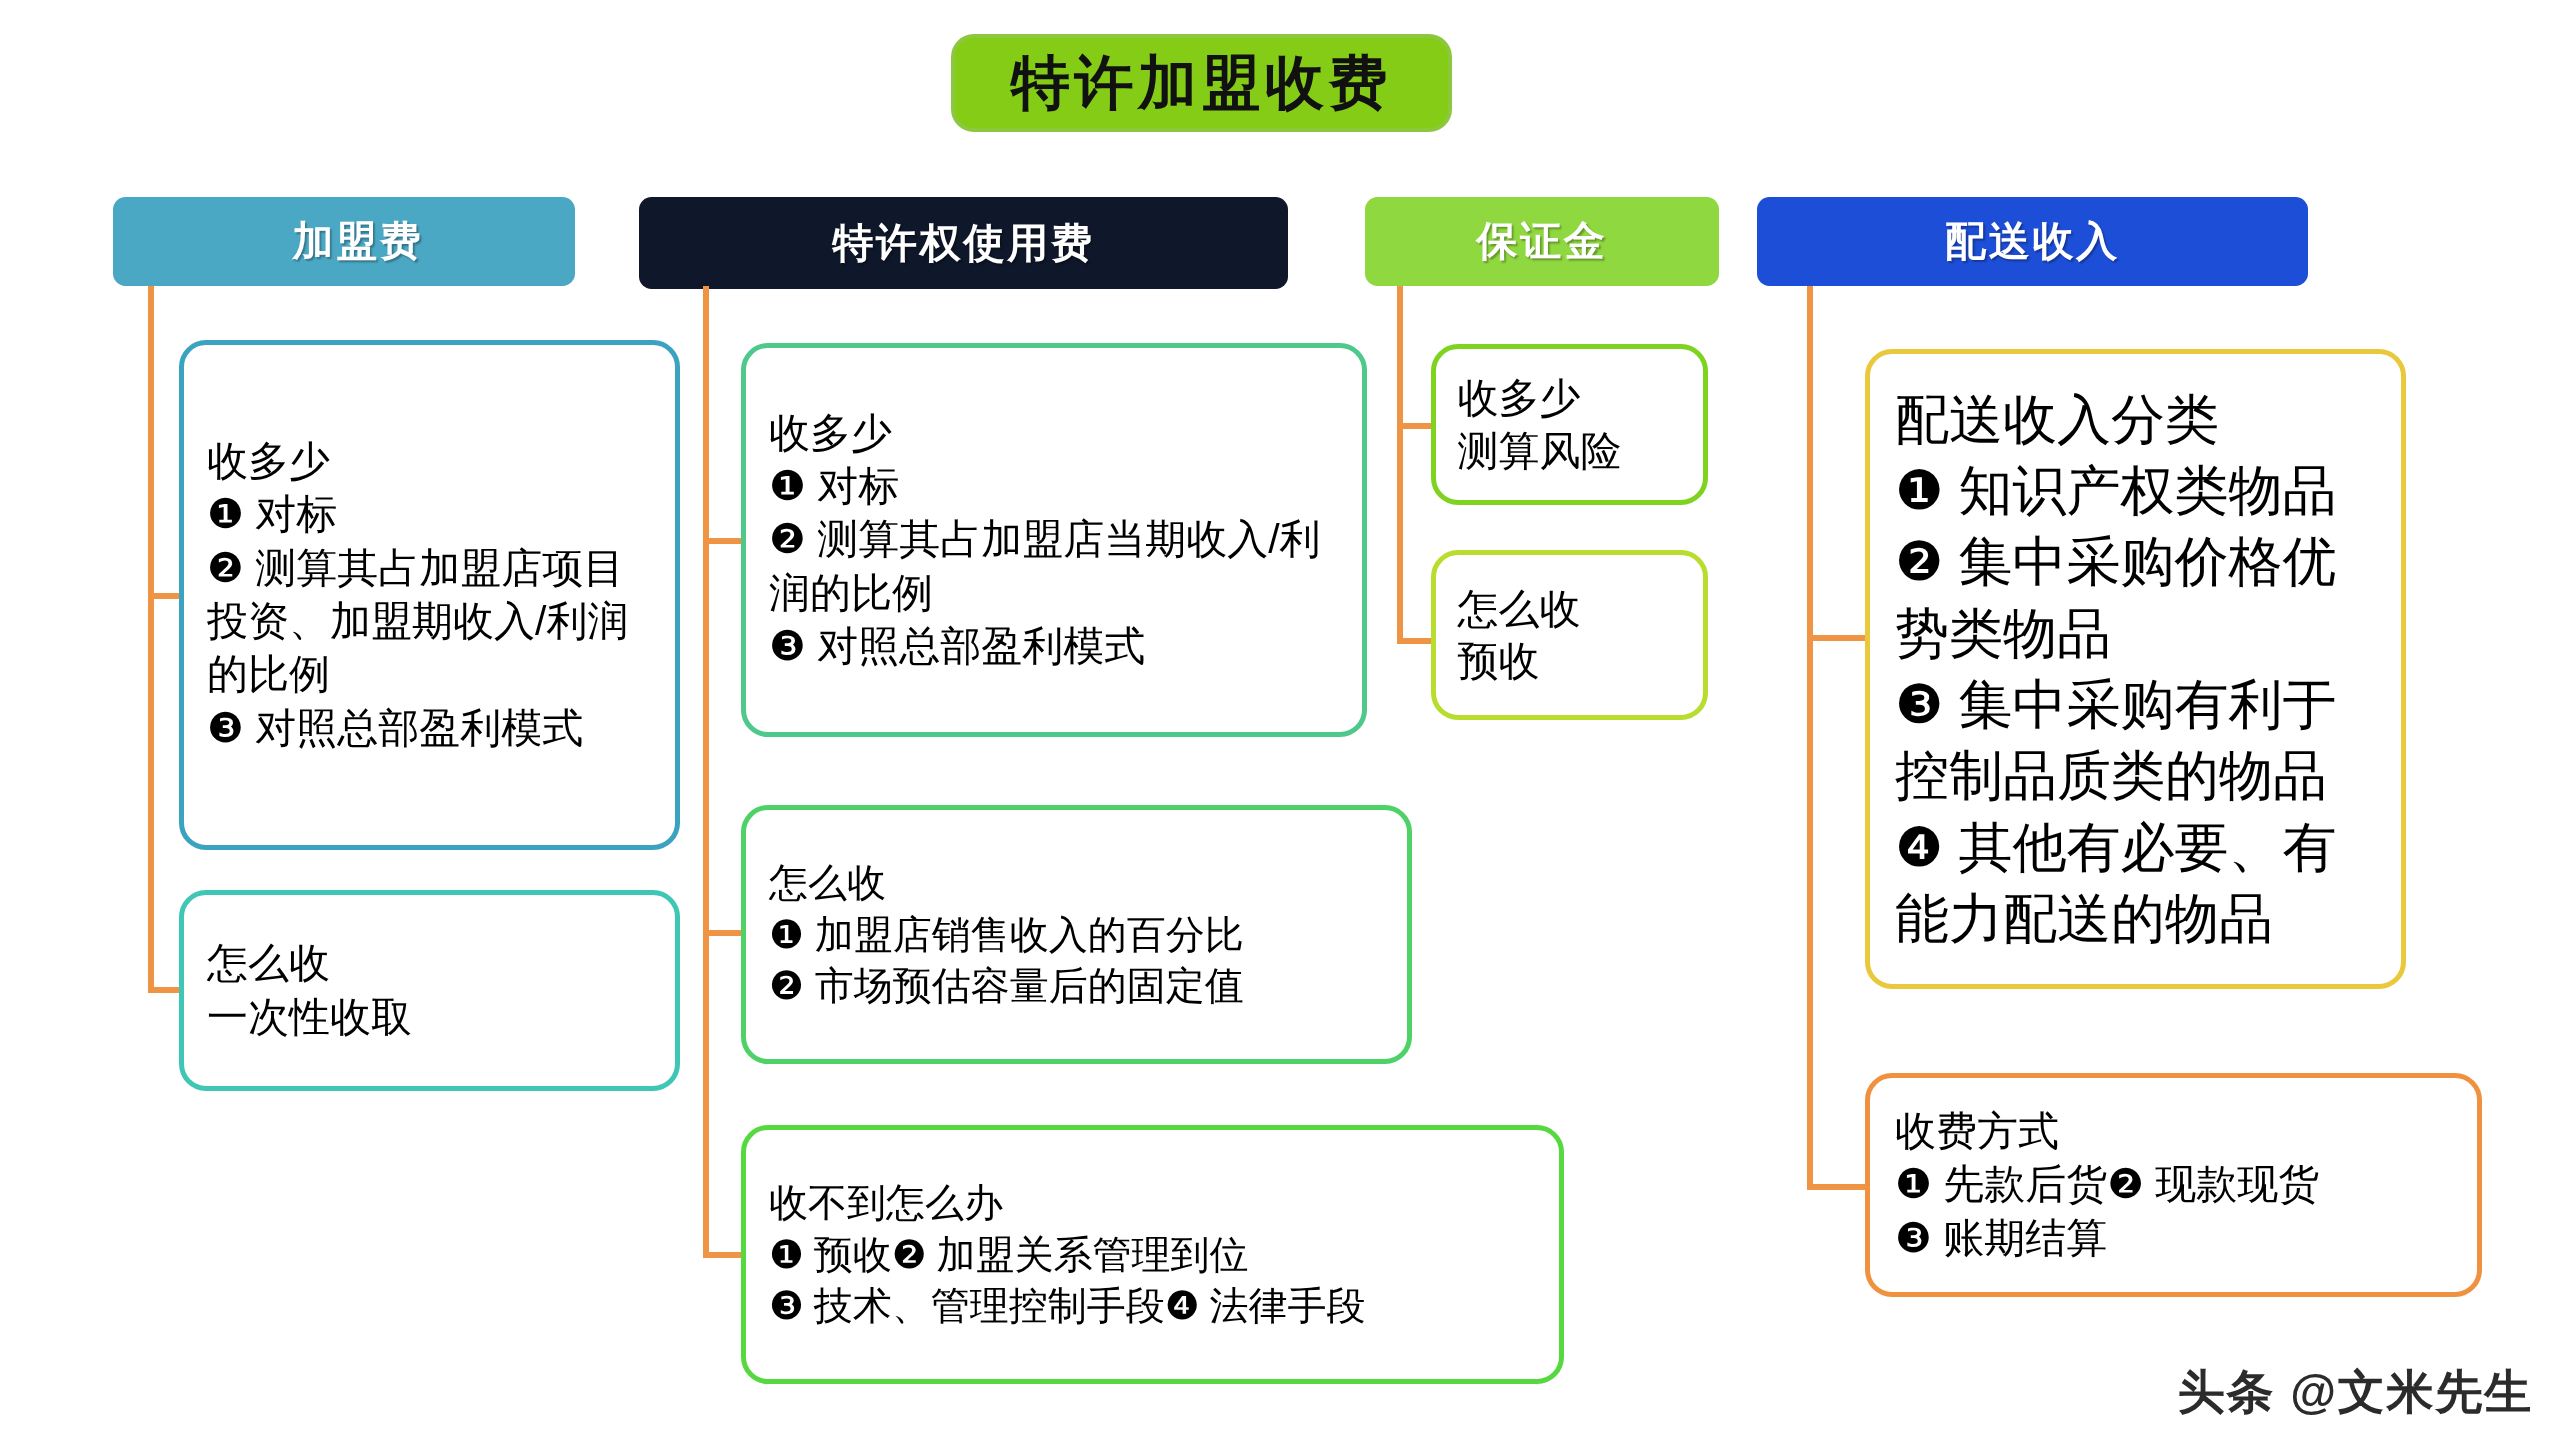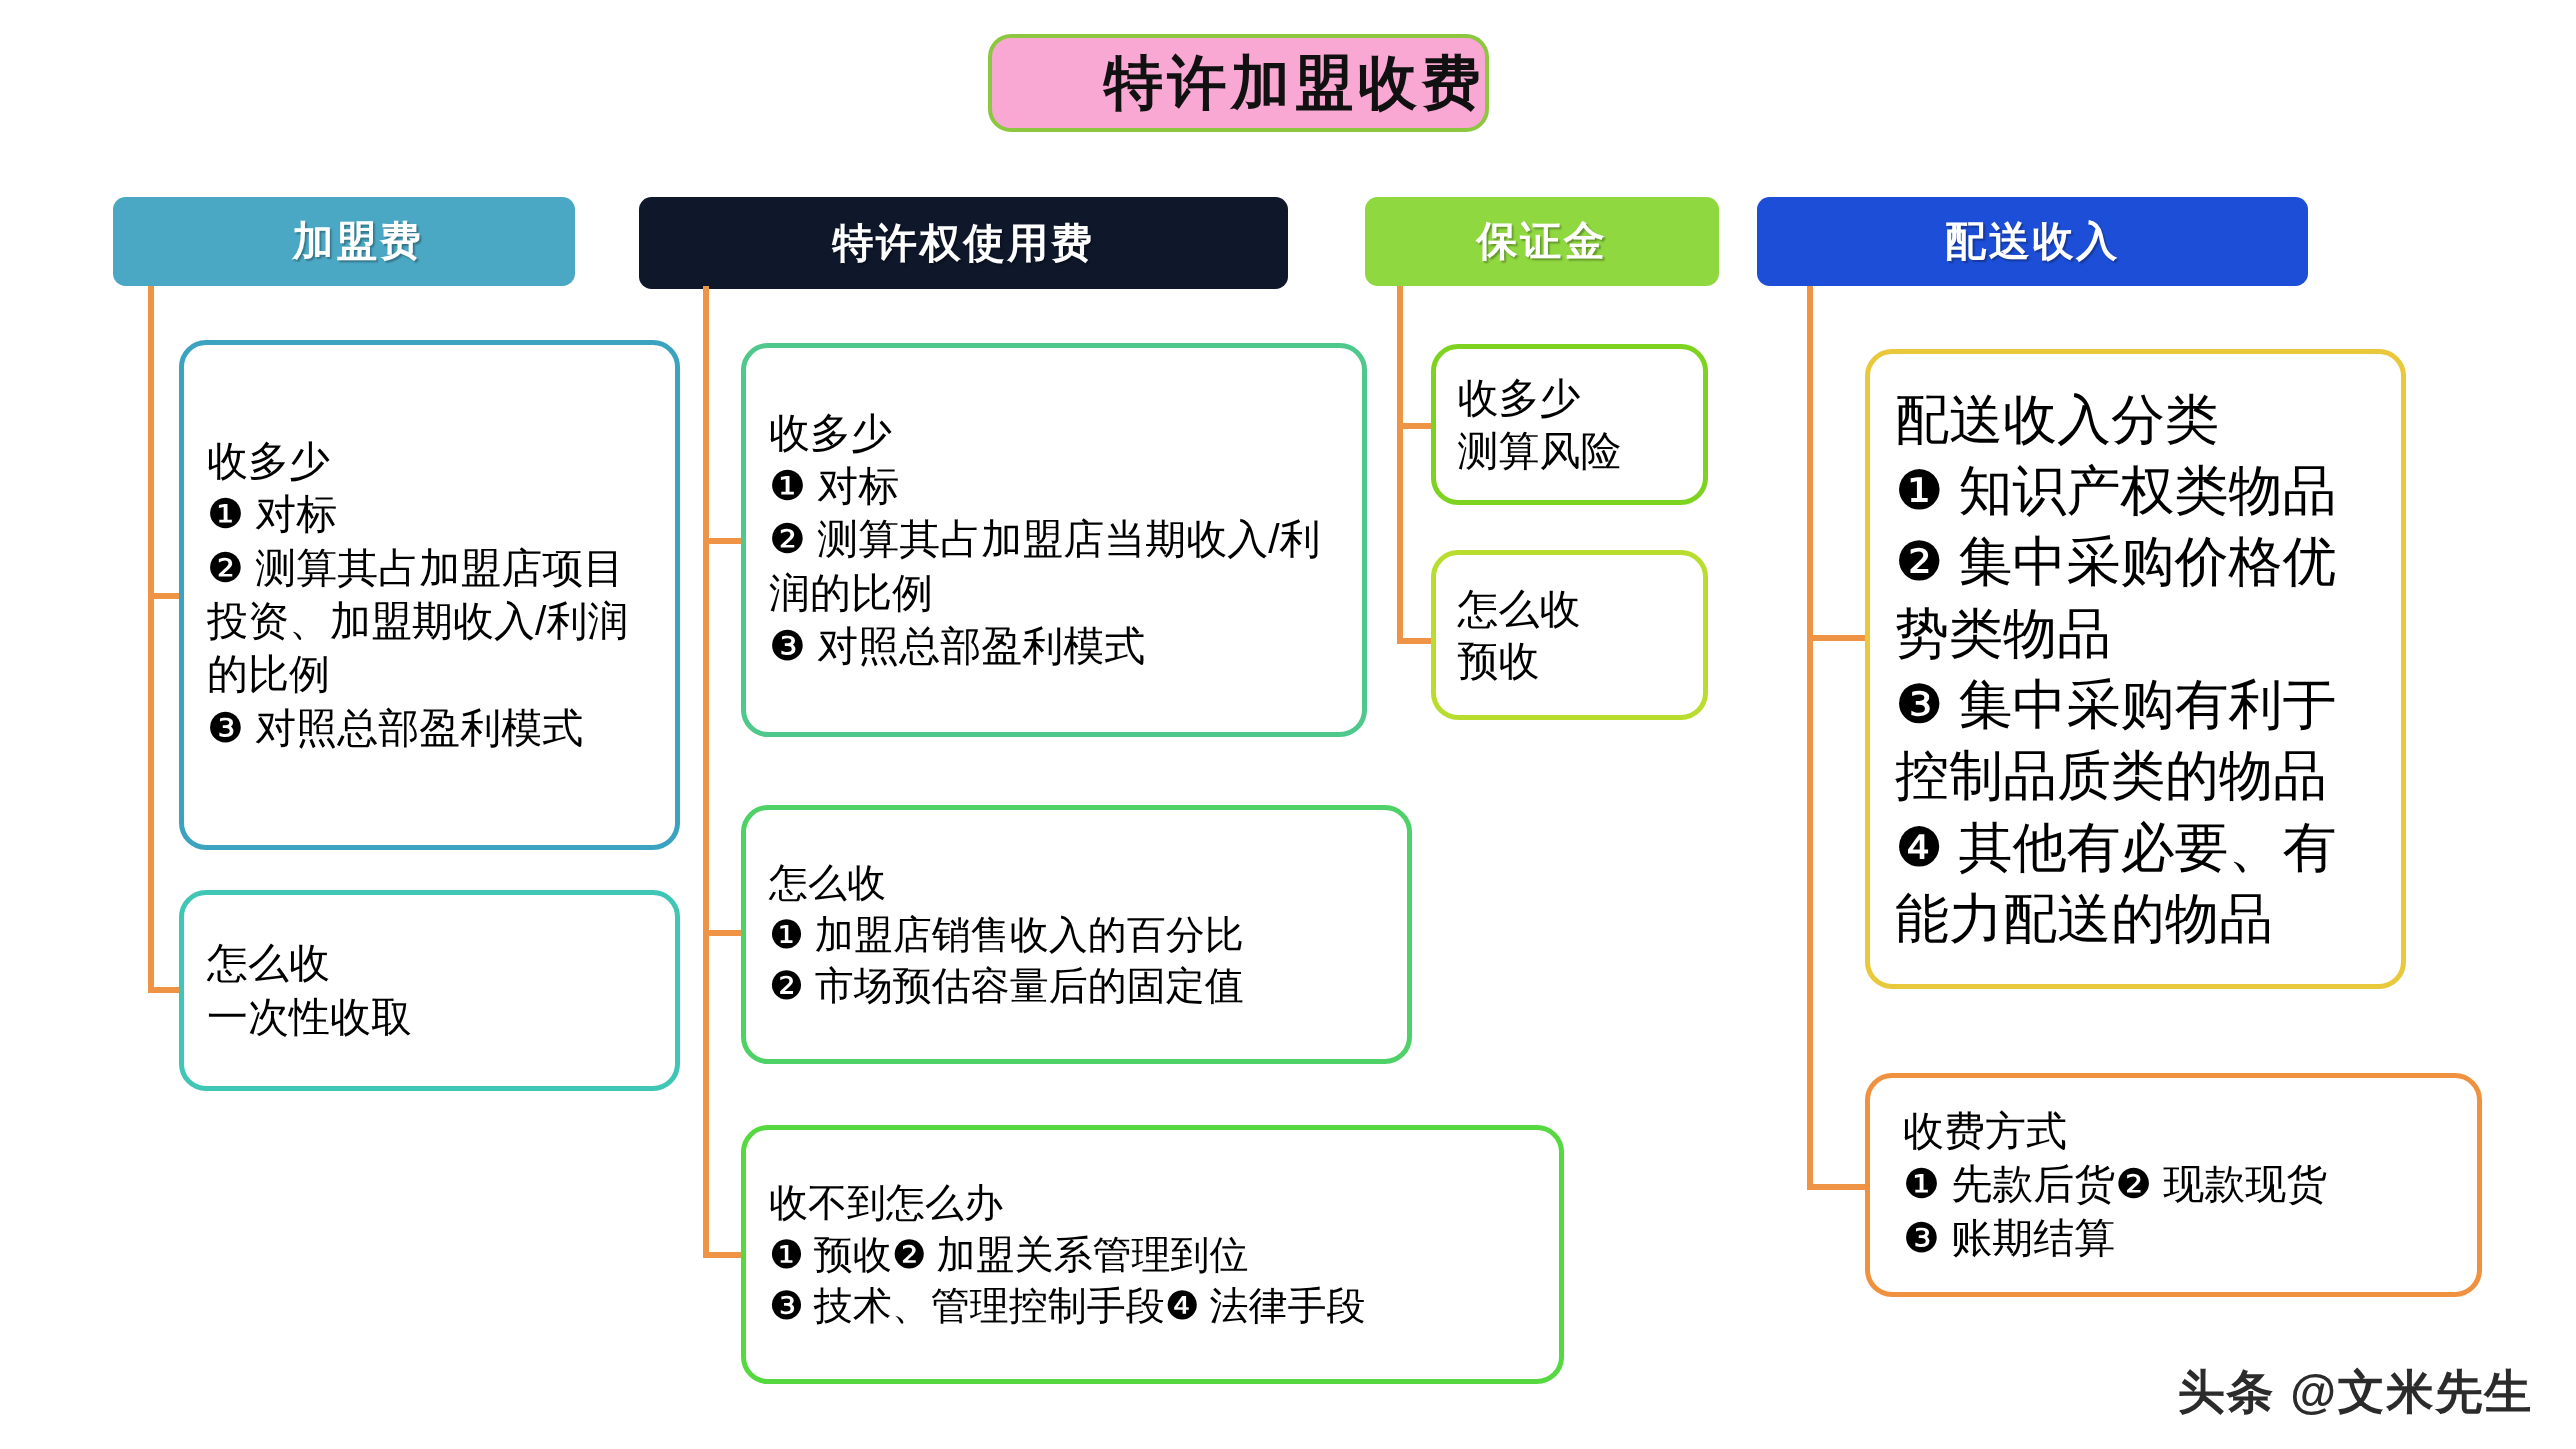--- a/index.html
+++ b/index.html
@@ -16,31 +16,31 @@
     position: relative;
     width: 2576px;
     height: 1449px;
     background: #ffffff;
     overflow: hidden;
   }
 
   
   #title-box {
     position: absolute;
-    left: 988px;
+    left: 951px;
     top: 34px;
     width: 501px;
     height: 98px;
     box-sizing: border-box;
     border: 4.5px solid #8dc63f;
     border-radius: 23px;
-    background: #f9a8d4;
+    background: #84cc16;
     display: flex;
     align-items: center;
-    justify-content: flex-end;
+    justify-content: center;
   }
   #title-text {
     font-size: 59px;
     font-weight: bold;
     color: #111111;
     letter-spacing: 4.5px;
     line-height: 1;
     white-space: nowrap;
   }
 
@@ -185,21 +185,21 @@
 
   <div class="node" style="left:1865px; top:349px; width:541px; height:640px; border-color:#e9c83b;">
     <div class="node-text" style="font-size:54px; line-height:1.32; padding:0 21.5px 0 25px;">配送收入分类
 ❶ 知识产权类物品
 ❷ 集中采购价格优势类物品
 ❸ 集中采购有利于控制品质类的物品
 ❹ 其他有必要、有能力配送的物品</div>
   </div>
 
   <div class="node" style="left:1865px; top:1073px; width:617px; height:224px; border-color:#f0913f;">
-    <div class="node-text" style="font-size:41px; line-height:1.30; padding:0 19.7px 0 25px;margin-left:8px;">收费方式
+    <div class="node-text" style="font-size:41px; line-height:1.30; padding:0 19.7px 0 25px;">收费方式
 ❶ 先款后货❷ 现款现货
 ❸ 账期结算</div>
   </div>
 
   <div id="watermark">头条 @文米先生</div>
 
 </div>
 
 
 </body></html>

